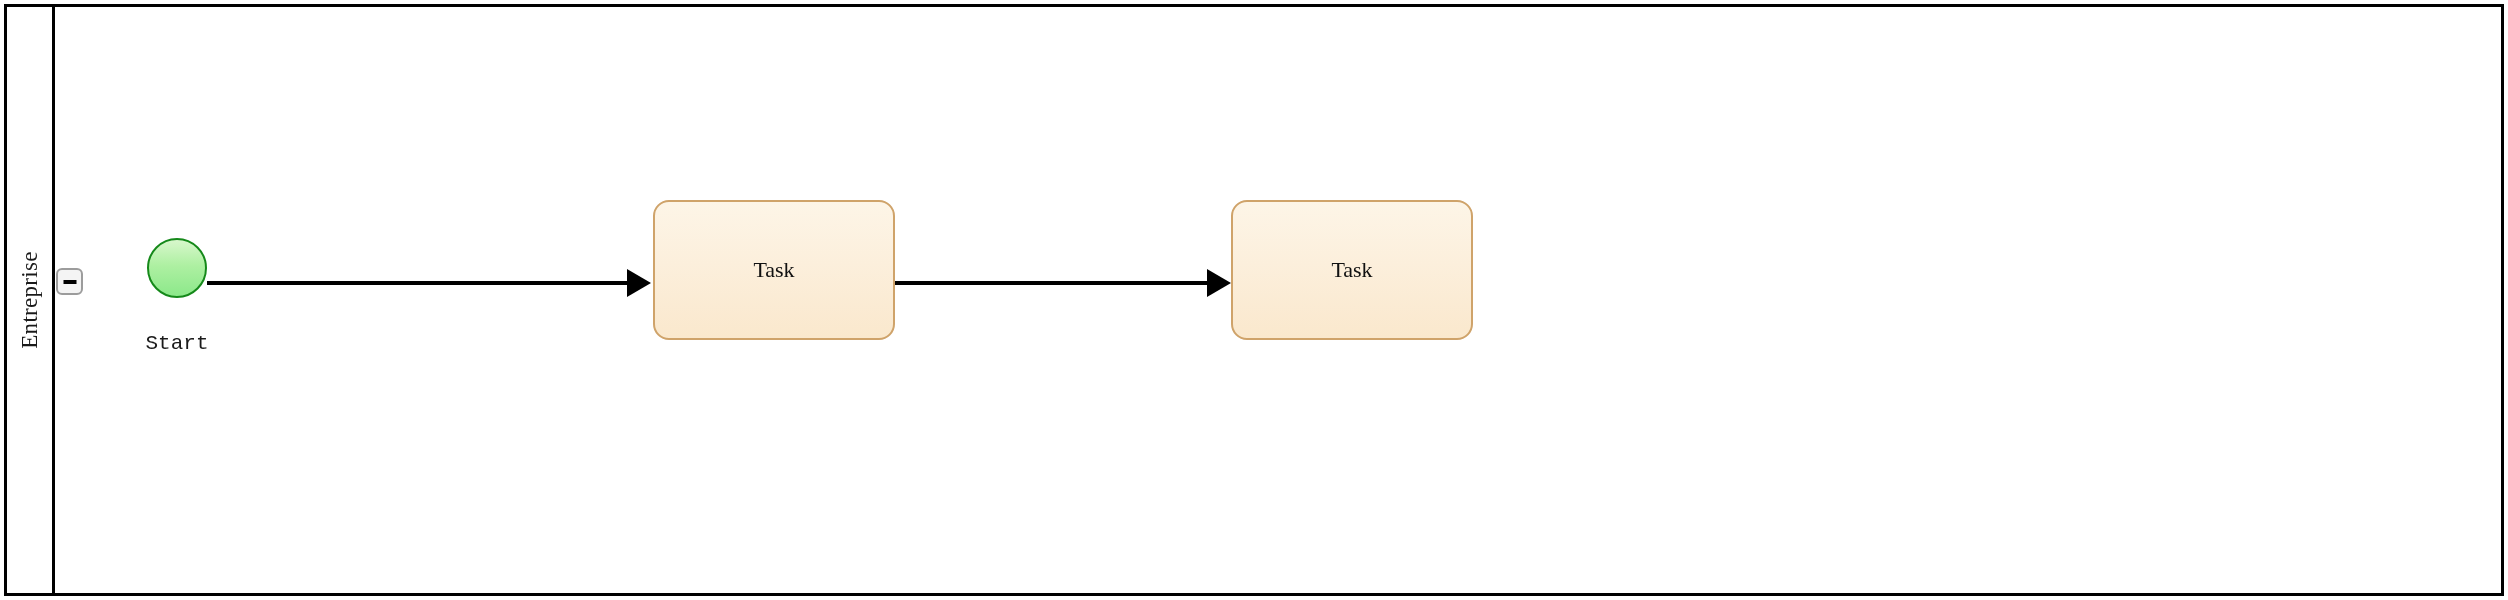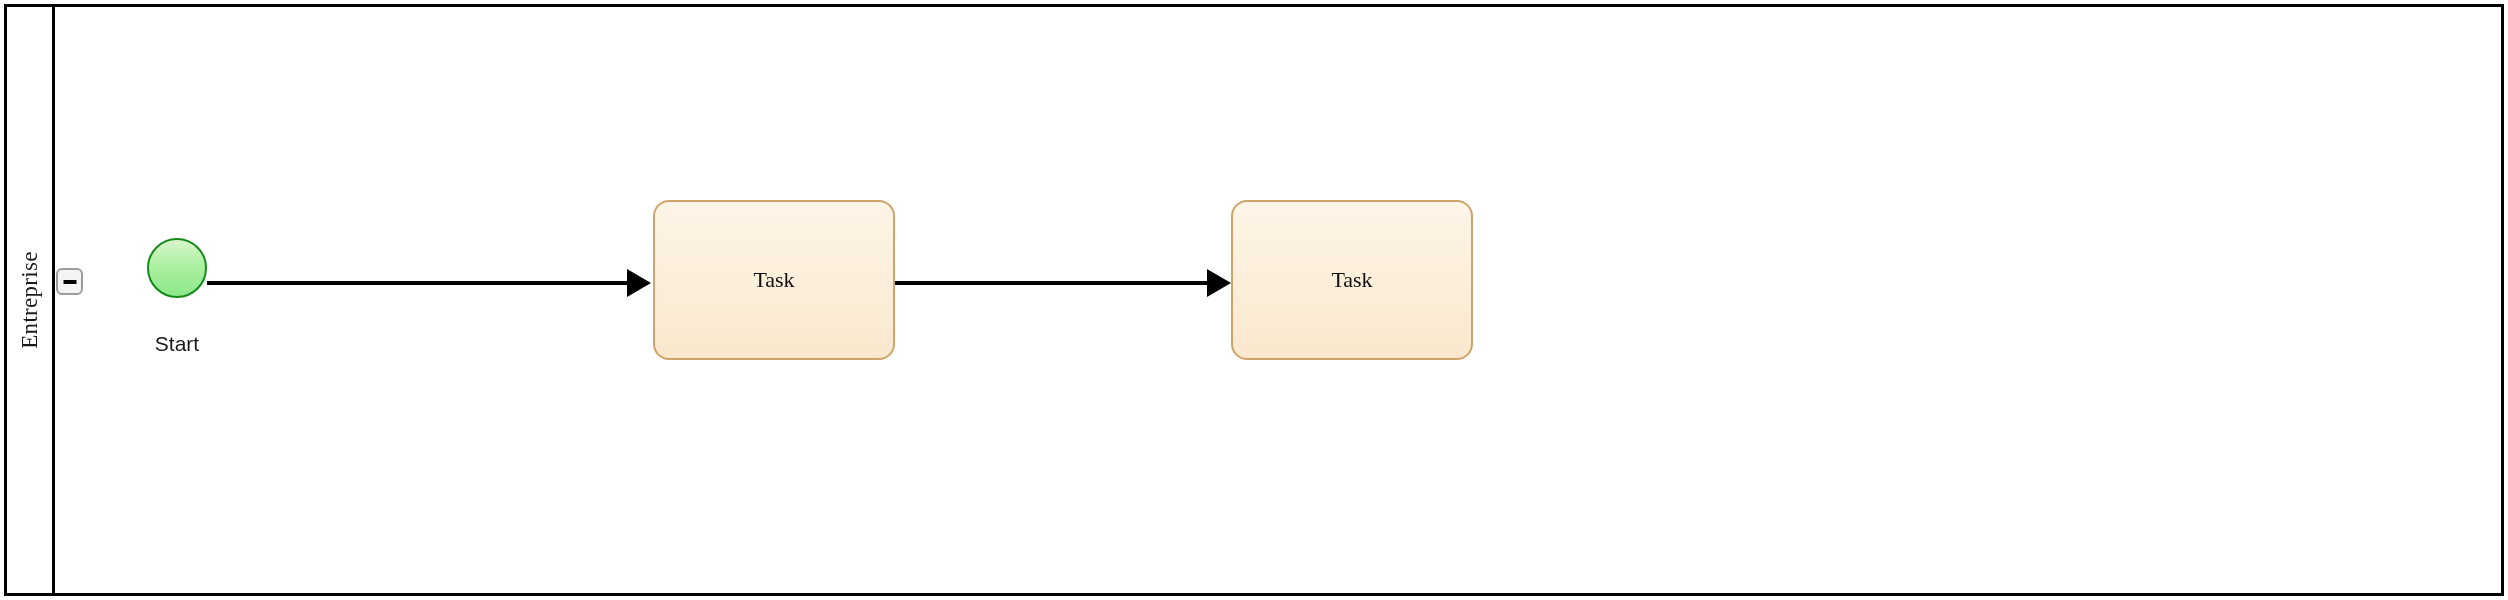--- a/index.html
+++ b/index.html
@@ -104,32 +104,32 @@
     border: 2px solid #15891a;
     background: linear-gradient(to bottom, #d8f7cc 0%, #aef0a2 45%, #8ce88a 100%);
     cursor: pointer;
   }
   .start-event-label {
     position: absolute;
     left: 97px;
     top: 332px;
     width: 160px;
     text-align: center;
-    font-family: Liberation Sans, sans-serif;
+    font-family: Liberation Mono, monospace;
     font-size: 21px;
     color: #1a1a1a;
     white-space: nowrap;
   }
 
   
   .task {
     position: absolute;
     top: 200px;
     width: 242px;
-    height: 160px;
+    height: 140px;
     box-sizing: border-box;
     border: 2px solid #cfa36a;
     border-radius: 16px;
     background: linear-gradient(to bottom, #fdf5e7 0%, #fcefdc 45%, #fae8cd 100%);
     display: flex;
     align-items: center;
     justify-content: center;
     cursor: pointer;
   }
   .task-label {

